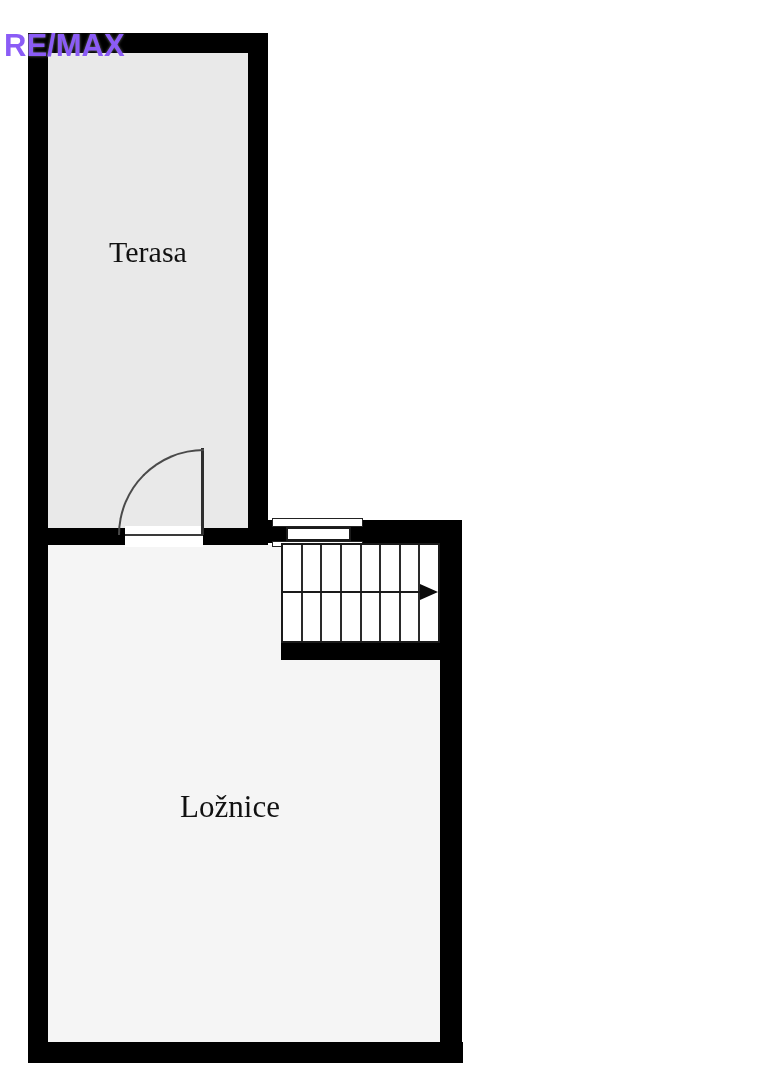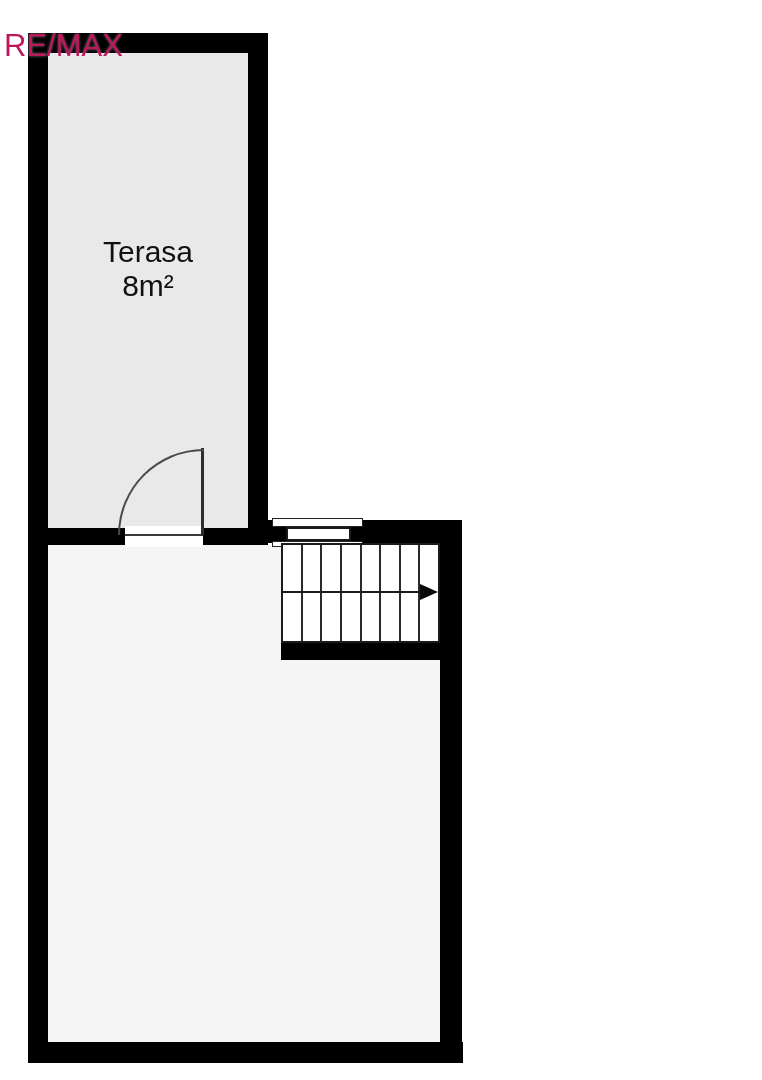--- a/index.html
+++ b/index.html
@@ -63,29 +63,30 @@
     border-bottom: 8px solid transparent;
     border-left: 18px solid #0a0a0a;
     z-index: 4;
   }
 
   
   .room-label {
     position: absolute; z-index: 5; text-align: center;
     color: #111111; font-size: 30px; line-height: 34px; font-weight: 400;
     white-space: nowrap;
+    font-family: Liberation Serif, serif;
   }
   .label-terasa { left: 48px; top: 235px; width: 200px; }
   .label-loznice { left: 100px; top: 789px; width: 260px; font-size: 31px; line-height: 36px; }
 
   
   .brand-logo {
     position: absolute; left: 4px; top: 28px; z-index: 6;
-    font-size: 31px; font-weight: 400; letter-spacing: 0px;
-    color: #be185d;
+    font-size: 31px; font-weight: 700; letter-spacing: 0px;
+    color: #8b5cf6;
     text-shadow: 0 0 3px rgba(255,255,255,0.45);
   }
 </style>
 </head>
 <body>
 
 <div class="canvas">
 
   <div class="fill fill-terasa" style="left:48px; top:53px; width:200px; height:475px;"></div>
   <div class="fill fill-loznice" style="left:48px; top:545px; width:233px; height:115px;"></div>
@@ -118,20 +119,20 @@
     <div class="tread"></div>
     <div class="tread"></div>
     <div class="tread"></div>
     <div class="tread"></div>
   </div>
   <div class="stairs-midline"></div>
   <div class="stairs-arrow"></div>
 
   <div class="room-label label-terasa">
     <div>Terasa</div>
-    <div>8m²</div>
   </div>
   <div class="room-label label-loznice">
+    <div>Ložnice</div>
   </div>
 
   <div class="brand-logo">RE/MAX</div>
 
 </div>
 
 </body></html>

